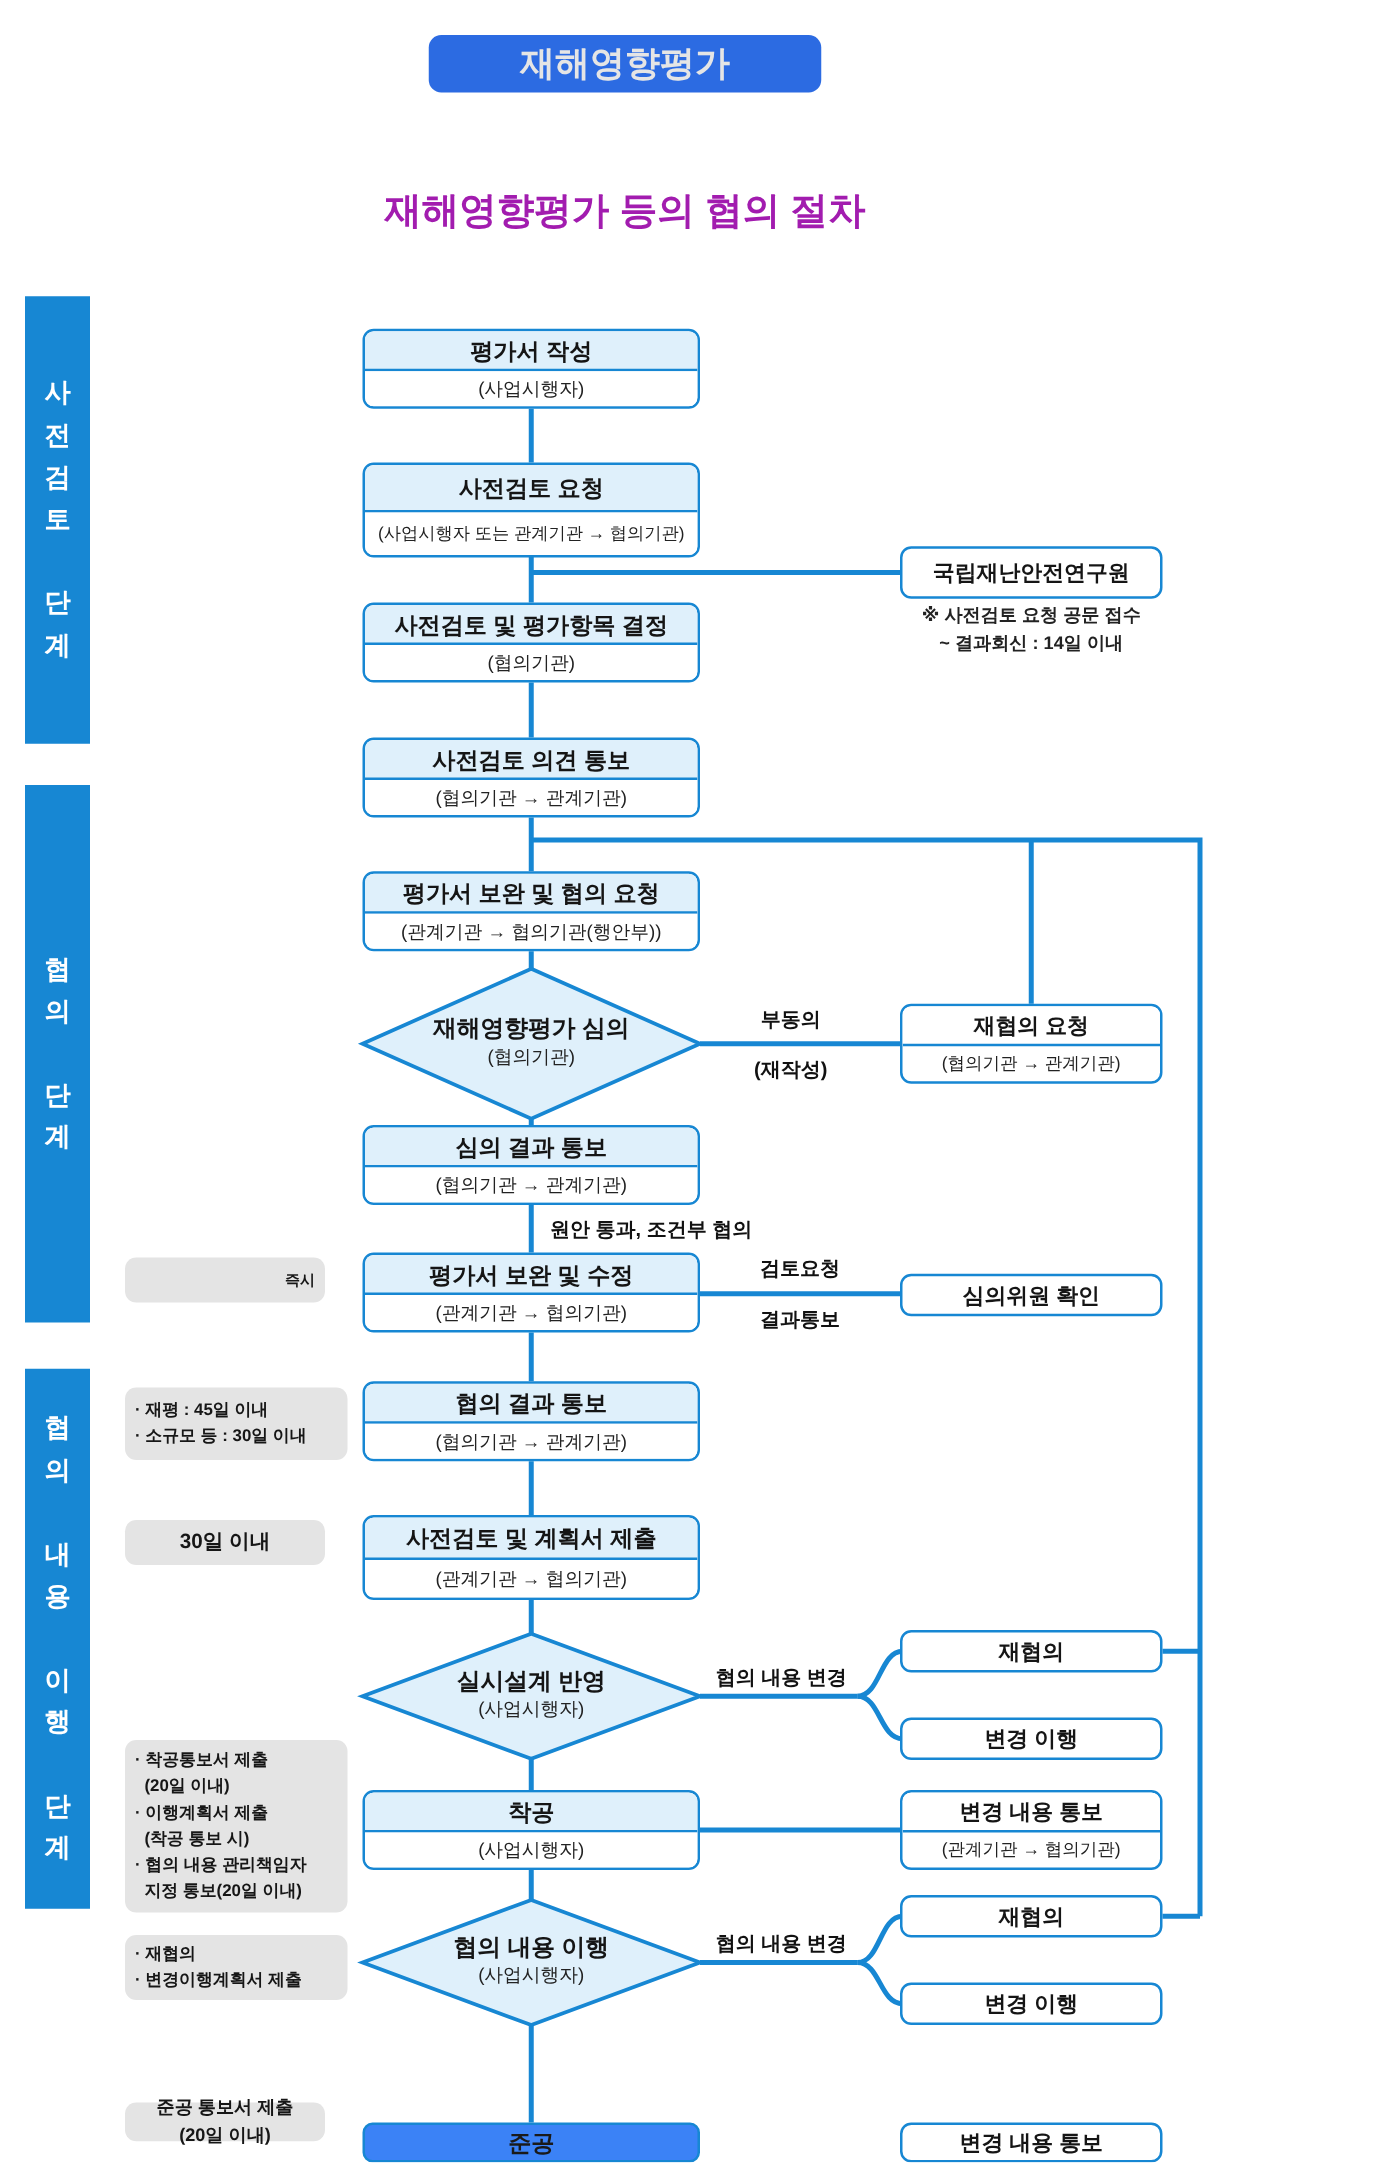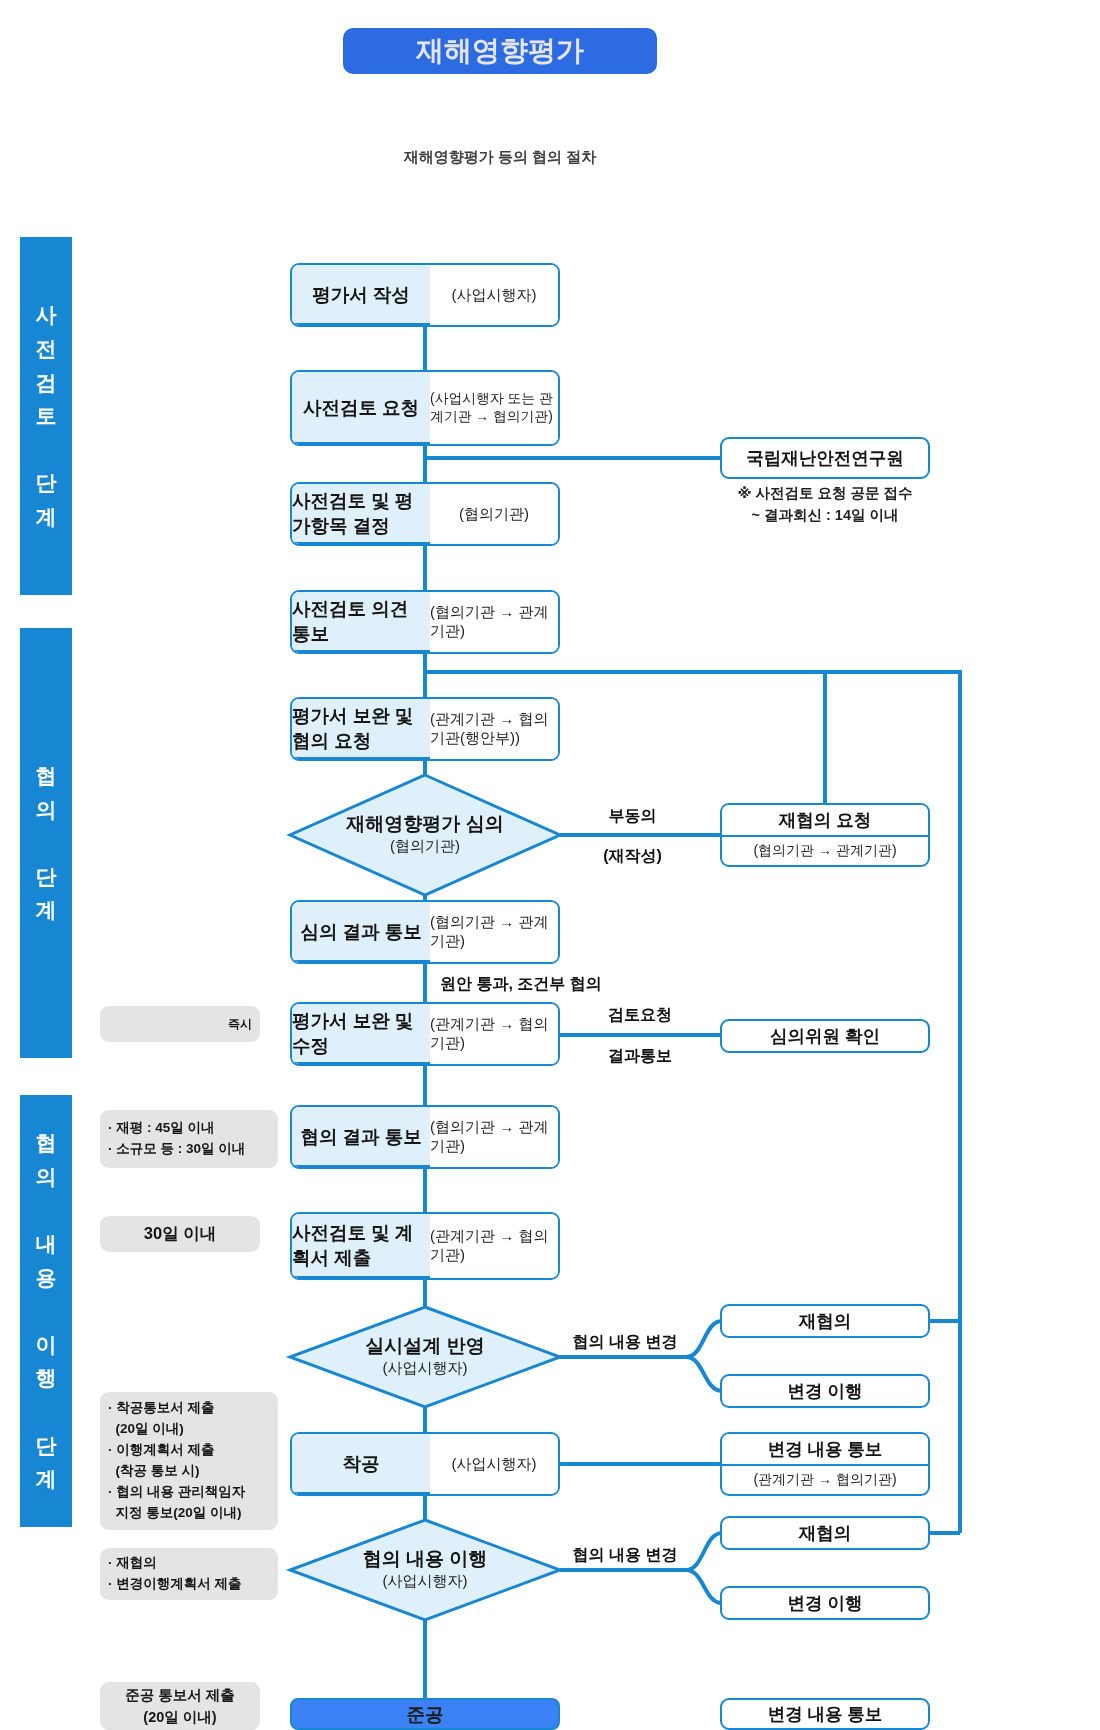--- a/index.html
+++ b/index.html
@@ -2,25 +2,25 @@
 <html><head>
 <meta charset="utf-8">
 <style>
   html,body{margin:0;padding:0;background:#fff;}
   #canvas{position:relative;width:1100px;height:1730px;background:#fff;overflow:hidden;
           font-family:"Liberation Sans","DejaVu Sans",sans-serif;color:#1a1a1a;}
   #wires{position:absolute;left:0;top:0;z-index:1;}
   .node{position:absolute;z-index:2;box-sizing:border-box;}
   .badge{left:343px;top:28px;width:314px;height:46px;background:#2c6be2;border-radius:10px;
          display:flex;align-items:center;justify-content:center;color:#e5e5e5;font-size:28px;font-weight:700;}
-  .subtitle{left:150px;top:148px;width:700px;text-align:center;font-size:15px;font-weight:700;color:#404040;}
+  .subtitle{left:150px;top:148px;width:700px;text-align:center;font-size:30px;font-weight:700;color:#a21caf;}
   .stage-bar{width:52px;background:#1787d3;display:flex;align-items:center;justify-content:center;}
   .stage-bar span{color:#fff;font-size:21px;font-weight:700;text-align:center;white-space:pre-line;line-height:1.6;}
   .fbox{border:2.5px solid #1787d3;border-radius:9px;background:#fff;overflow:hidden;
-        display:flex;width:270px;left:290px;justify-content:flex-end;}
+        display:flex;flex-direction:column;width:270px;left:290px;justify-content:flex-end;}
   .fbox .hd{background:#dff0fb;border-bottom:2.5px solid #1787d3;flex:1.08;display:flex;align-items:center;
             justify-content:center;font-size:18.5px;font-weight:700;color:#151515;}
   .fbox .bd{background:#fff;flex:1;display:flex;align-items:center;justify-content:center;
             font-size:15px;color:#222;}
   .fbox .bd.small{font-size:13.8px;}
   .sbox{border:2.5px solid #1787d3;border-radius:9px;background:#fff;width:210px;left:720px;
         display:flex;align-items:center;justify-content:center;font-size:17.5px;font-weight:700;color:#151515;}
   .sbox2{border:2.5px solid #1787d3;border-radius:9px;background:#fff;width:210px;left:720px;overflow:hidden;
          display:flex;flex-direction:column;}
   .sbox2 .hd{flex:1.08;border-bottom:2.5px solid #1787d3;display:flex;align-items:center;justify-content:center;
@@ -227,18 +227,18 @@
     <div class="ln">  (20일 이내)</div>
     <div class="ln">· 이행계획서 제출</div>
     <div class="ln">  (착공 통보 시)</div>
     <div class="ln">· 협의 내용 관리책임자</div>
     <div class="ln">  지정 통보(20일 이내)</div>
   </div>
   <div class="node gnote" style="left:100px;top:1548px;width:178px;height:52px;">
     <div class="ln">· 재협의</div>
     <div class="ln">· 변경이행계획서 제출</div>
   </div>
-  <div class="node gnote center" style="left:100px;top:1682px;width:160px;height:48px;font-size:14.5px;">
+  <div class="node gnote center" style="left:100px;top:1682px;width:160px;height:31px;font-size:14.5px;">
     <div class="ln">준공 통보서 제출</div>
     <div class="ln">(20일 이내)</div>
   </div>
 
 </div>
 
 </body></html>

